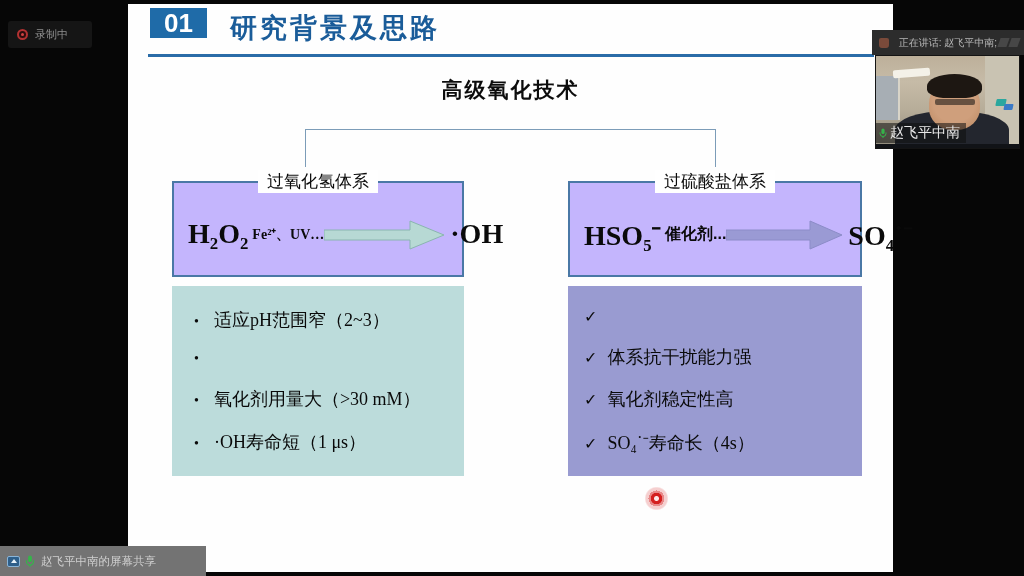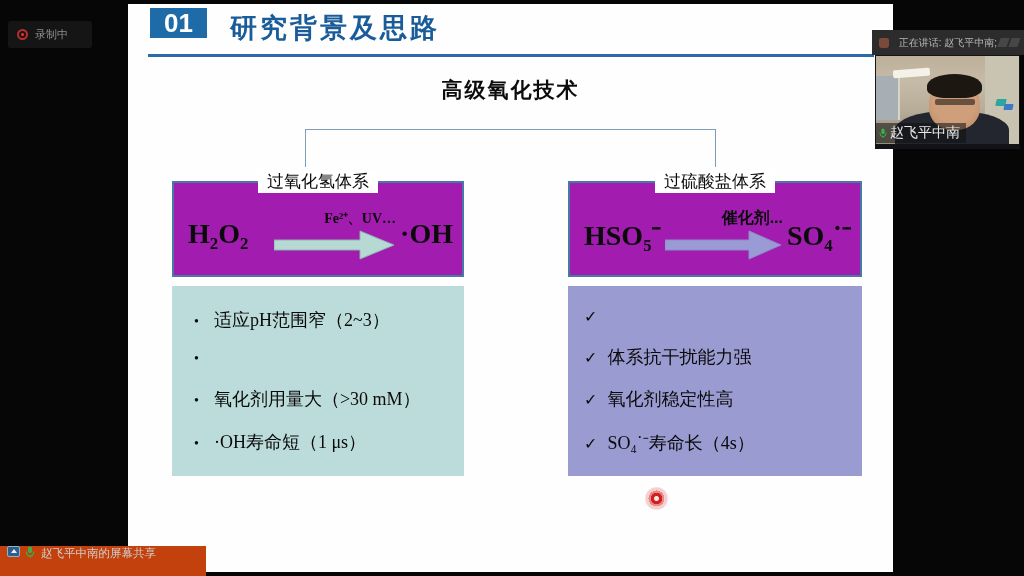--- a/index.html
+++ b/index.html
@@ -20,29 +20,29 @@
 
   .diagram-title { position:absolute; left:0; top:72px; width:100%; text-align:center;
                    font-size:21px; font-weight:bold; color:#0c0c0c; letter-spacing:2px; }
 
   .conn { position:absolute; background:#7c9cb8; }
   #conn-top    { left:177px; top:125px; width:411px; height:1px; }
   #conn-left-v { left:177px; top:125px; width:1px;  height:38px; }
   #conn-right-v{ left:587px; top:125px; width:1px;  height:38px; }
 
   .sys-box { position:absolute; top:177px; height:96px; border:2px solid #4a78a6;
-             background:#a21caf; display:flex; align-items:center; padding:10px 9px 0 14px; }
+             background:#c4b5fd; display:flex; align-items:center; padding:10px 0 0 14px; }
   #peroxide-box  { left:44px;  width:292px; }
   #persulfate-box{ left:440px; width:294px; }
   .sys-label { position:absolute; top:-13px; left:50%; transform:translateX(-50%);
                background:#fff; padding:0 9px; font-size:17px; color:#0c0c0c;
                white-space:nowrap; }
   .chem { font-family:"Liberation Serif", serif; font-weight:bold; font-size:28px;
           color:#0a0a0a; white-space:nowrap; }
-  .rxn-mid { flex:1; display:flex; flex-direction:column; align-items:flex-end;
+  .rxn-mid { flex:1; display:flex; flex-direction:row; align-items:center;
              margin:0 4px; }
   .rxn-cond-serif { font-family:"Liberation Serif", serif; font-weight:bold;
                     font-size:14px; color:#0a0a0a; white-space:nowrap; }
   .rxn-cond-sans  { font-weight:bold; font-size:16px; color:#0a0a0a; white-space:nowrap; }
   .rxn-arrow { display:block; margin-top:1px; }
 
   .list-box { position:absolute; top:282px; height:190px; display:flex;
               flex-direction:column; justify-content:space-around;
               padding:12px 6px 12px 22px; }
   #drawback-list  { left:44px;  width:292px; background:#bcdcdb; }
@@ -99,21 +99,21 @@
             background:#1d1712; border-radius:55% 55% 40% 40%; }
   .v-glasses { position:absolute; left:41%; top:47%; width:28%; height:6%;
                background:#3a3028; opacity:.7; border-radius:2px; }
   .v-name-tag { position:absolute; left:0; bottom:5px; display:flex; align-items:center;
                 background:rgba(15,15,15,.55); padding:1px 6px 1px 3px; }
   .v-name-text { color:#e9e9e9; font-size:14px; margin-left:3px; white-space:nowrap; }
   .v-bottom-strip { position:absolute; left:0; bottom:0; width:100%; height:4px;
                     background:#111317; }
 
   #share-chip { position:absolute; left:0px; top:546px; width:206px; height:30px;
-                background:#c2410c; display:flex; padding-left:7px; }
+                background:#737373; display:flex; align-items:center; padding-left:7px; }
   .share-screen-icon { width:13px; height:11px; border:1px solid #89b4d8; border-radius:2px;
                        background:#2e5f8a; position:relative; flex:none; }
   .share-screen-icon::after { content:""; position:absolute; left:3px; top:2px;
                               border-left:3px solid transparent; border-right:3px solid transparent;
                               border-bottom:4px solid #e8f2fa; }
   .share-text { color:#cfcfcf; font-size:11.5px; margin-left:6px; white-space:nowrap; }
 
   .mic-svg { display:block; flex:none; }
 </style>
 </head>

